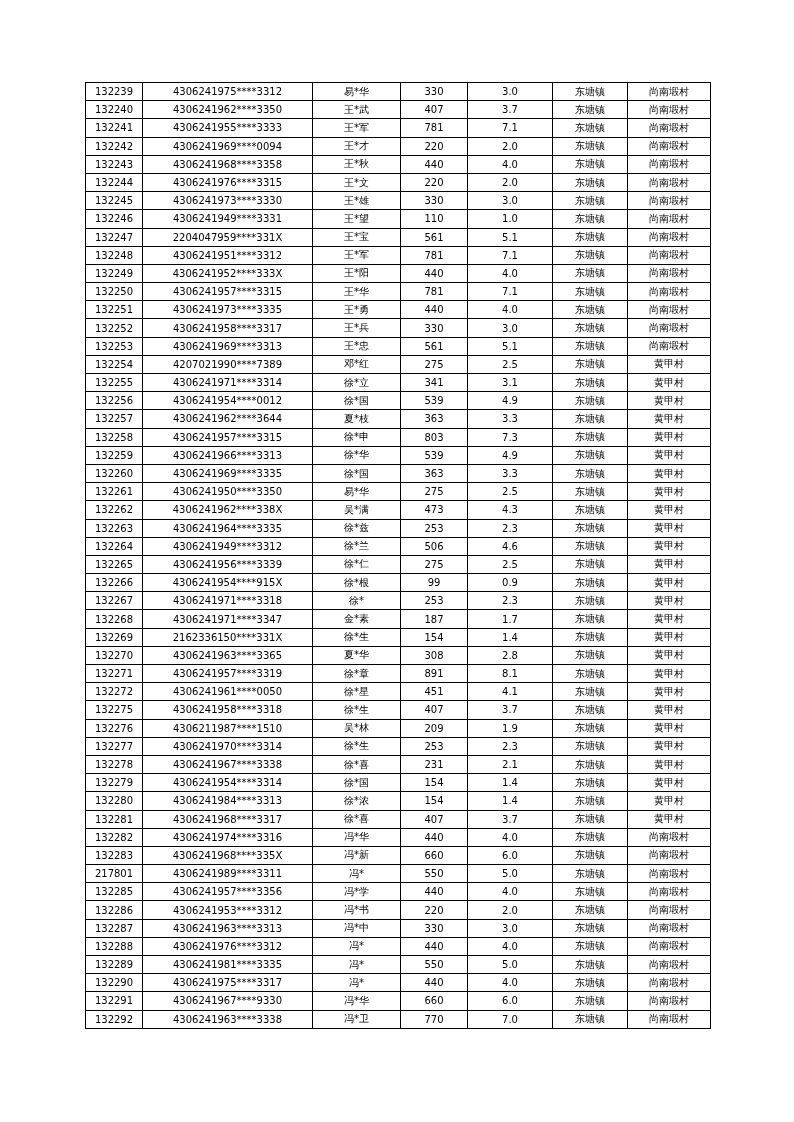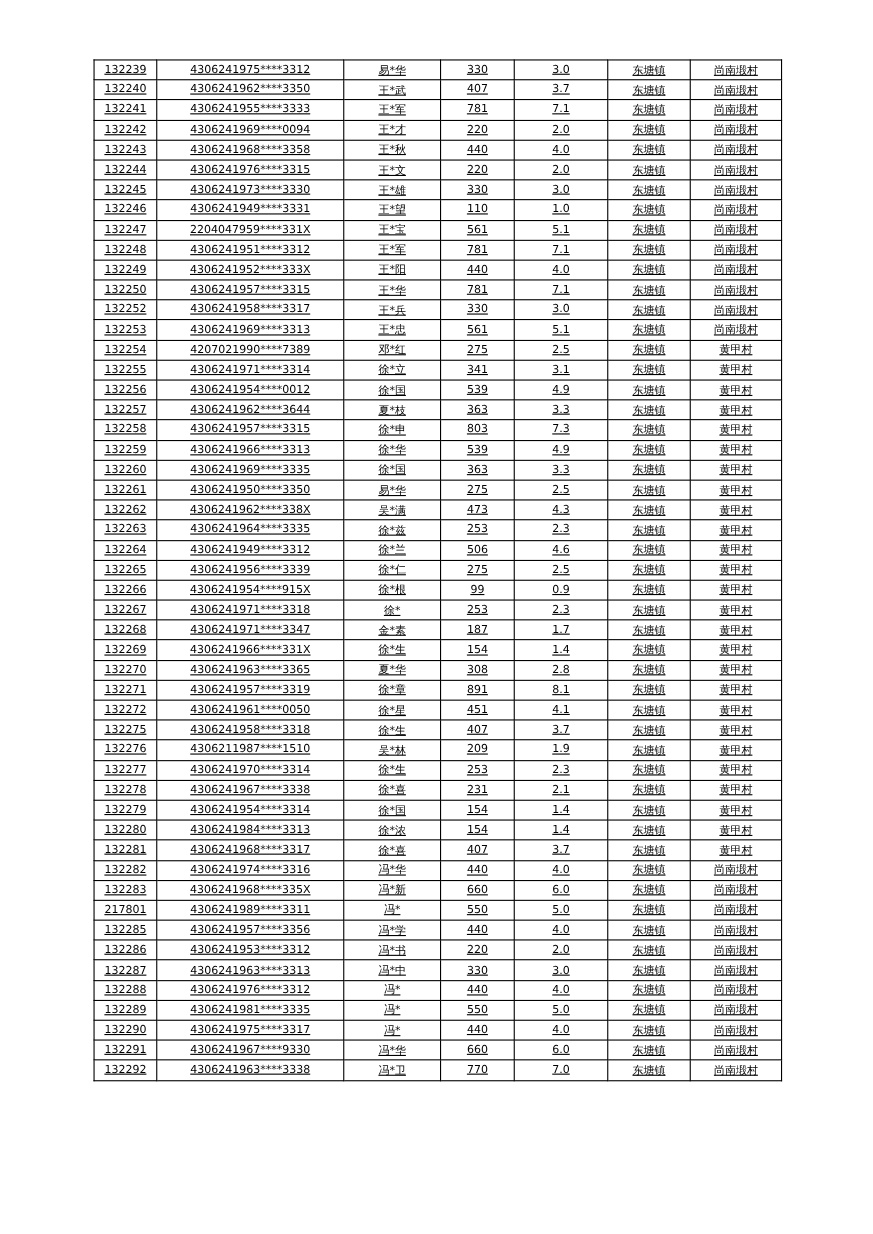--- a/index.html
+++ b/index.html
@@ -11,22 +11,21 @@
     height: 1122px;
     background: #ffffff;
     color: #000000;
     font-family: "DejaVu Sans", "Liberation Sans", sans-serif;
     position: relative;
     overflow: hidden;
   }
   .page {
     position: absolute;
     left: 85px;
-    top: 54px;
-    text-decoration: underline;
+    top: 82px;
   }
   table.records {
     border-collapse: collapse;
     table-layout: fixed;
   }
   table.records td {
     border: 1px solid #000000;
     text-align: center;
     vertical-align: middle;
     font-size: 10px;
@@ -160,20 +159,29 @@
         <tr>
           <td>132250</td>
           <td>4306241957****3315</td>
           <td>王*华</td>
           <td>781</td>
           <td>7.1</td>
           <td>东塘镇</td>
           <td>尚南塅村</td>
         </tr>
         <tr>
+          <td>132251</td>
+          <td>4306241973****3335</td>
+          <td>王*勇</td>
+          <td>440</td>
+          <td>4.0</td>
+          <td>东塘镇</td>
+          <td>尚南塅村</td>
+        </tr>
+        <tr>
           <td>132252</td>
           <td>4306241958****3317</td>
           <td>王*兵</td>
           <td>330</td>
           <td>3.0</td>
           <td>东塘镇</td>
           <td>尚南塅村</td>
         </tr>
         <tr>
           <td>132253</td>
@@ -314,21 +322,21 @@
           <td>132268</td>
           <td>4306241971****3347</td>
           <td>金*素</td>
           <td>187</td>
           <td>1.7</td>
           <td>东塘镇</td>
           <td>黄甲村</td>
         </tr>
         <tr>
           <td>132269</td>
-          <td>4306241966****331X</td>
+          <td>2162336150****331X</td>
           <td>徐*生</td>
           <td>154</td>
           <td>1.4</td>
           <td>东塘镇</td>
           <td>黄甲村</td>
         </tr>
         <tr>
           <td>132270</td>
           <td>4306241963****3365</td>
           <td>夏*华</td>

